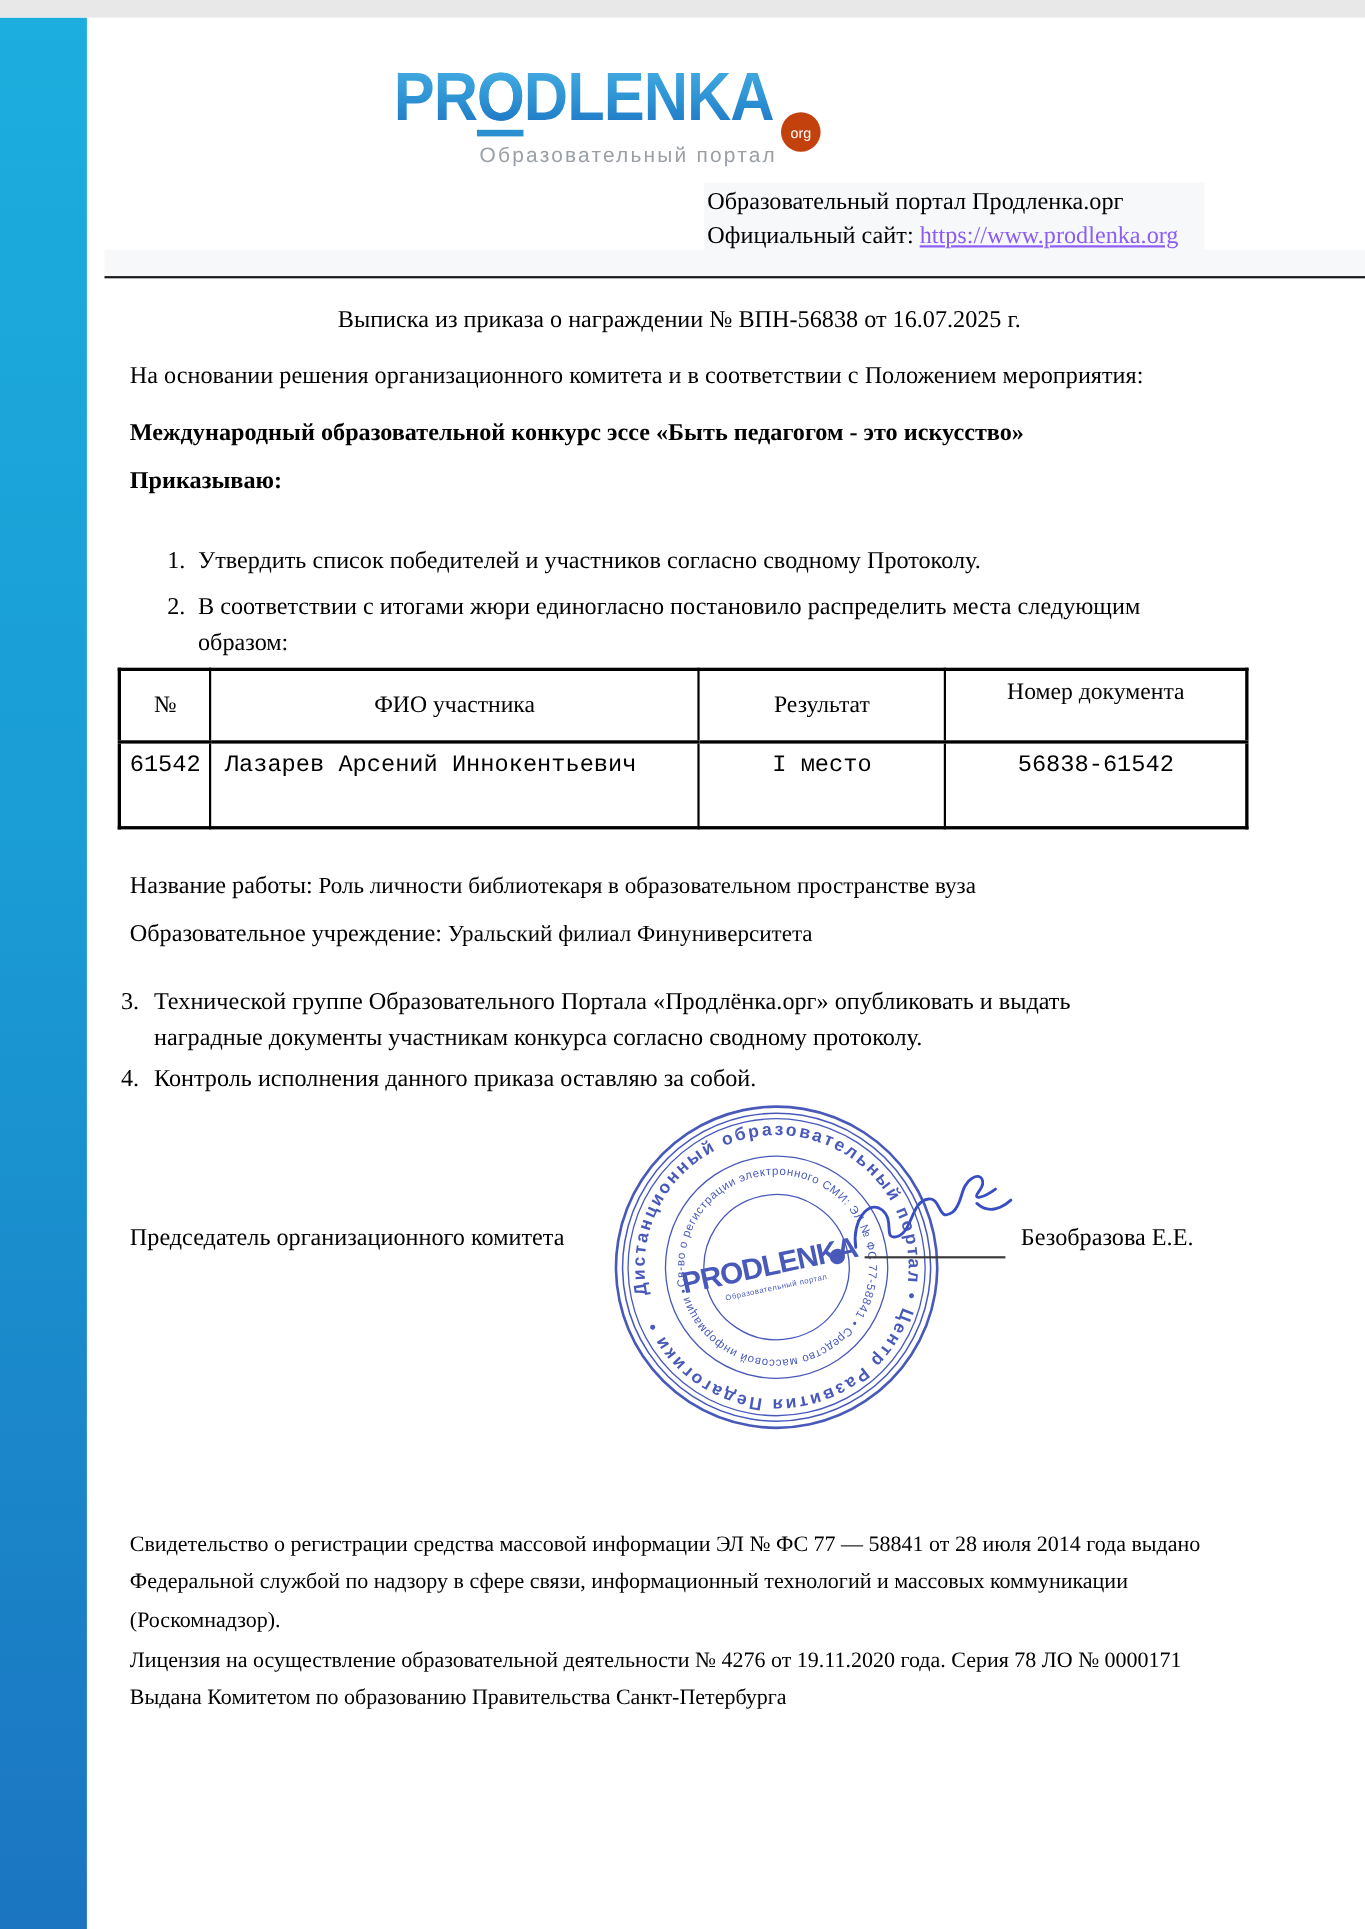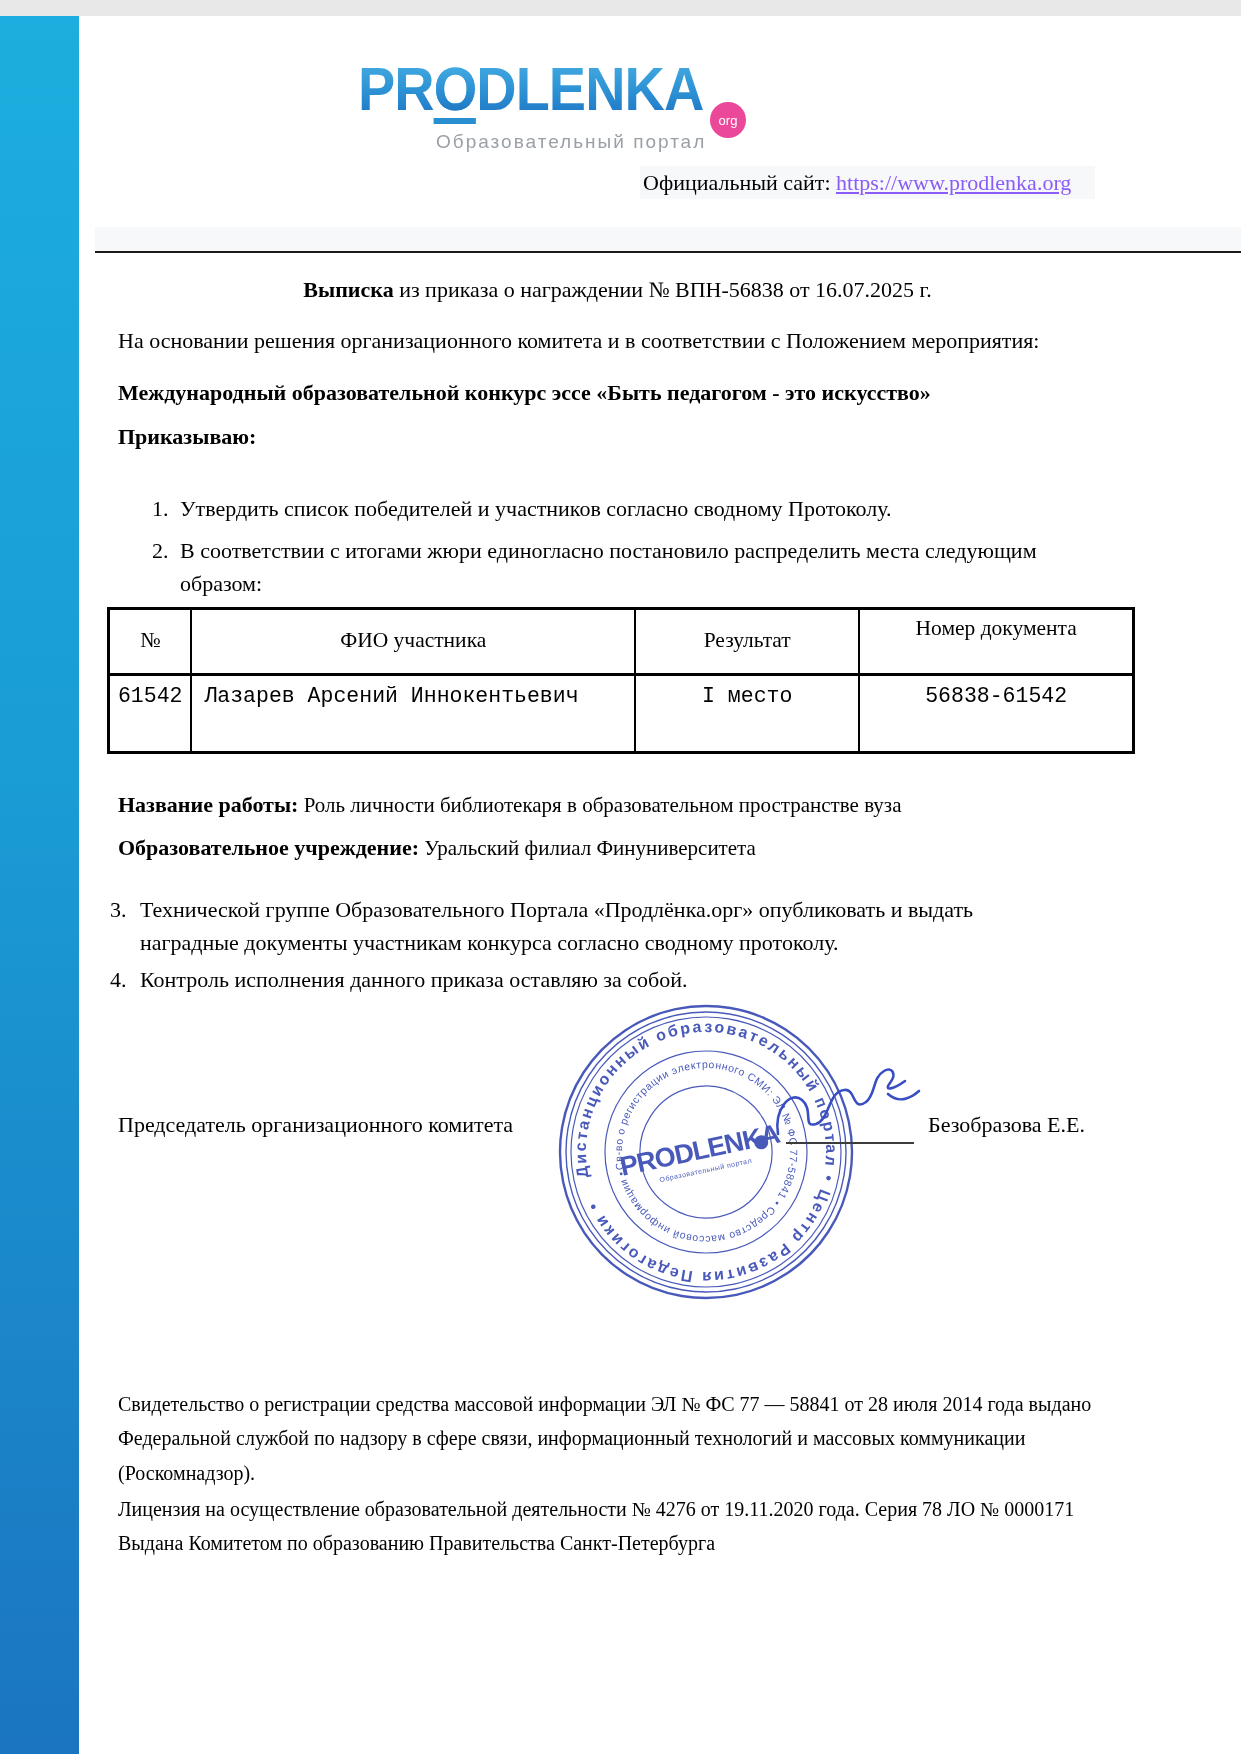--- a/index.html
+++ b/index.html
@@ -19,40 +19,40 @@
     font-family:"Liberation Sans", sans-serif; font-weight:bold; font-size:62px;
     letter-spacing:-1px; transform:scaleX(.9); transform-origin:left center;
     background:linear-gradient(180deg,#47b0e4 0%, #2b8fd2 55%, #1b6fc0 100%);
     -webkit-background-clip:text; background-clip:text; color:transparent;
     white-space:nowrap; line-height:1.05;
   }
   .logo-o { display:inline-block; border-bottom:6px solid #2a8fd0; padding-bottom:1px; line-height:.9;
     background:inherit; -webkit-background-clip:text; background-clip:text; }
   .logo-badge {
     position:absolute; left:352px; top:46px; width:36px; height:36px; border-radius:50%;
-    background:#ec4899; color:#fff; font-family:"Liberation Sans", sans-serif;
+    background:#c2410c; color:#fff; font-family:"Liberation Sans", sans-serif;
     font-size:13px; display:flex; align-items:center; justify-content:center;
   }
   .logo-sub {
     margin-top:7px; padding-left:78px; color:#9aa0a6; font-family:"Liberation Sans", sans-serif;
     font-size:19px; letter-spacing:2px;
   }
   
   .hdr-right {
     position:absolute; left:640px; top:150px; width:455px; background:#f7f8fa;
     font-size:22px; line-height:1.42; padding:1px 3px;
   }
   .link { color:#8b5cf6; text-decoration:underline; cursor:pointer; }
   .hr-band {
     position:absolute; left:95px; right:0; top:211px; height:26px;
     background:#f7f8fa; border-bottom:2px solid #1a1a1a;
   }
   
   .abs { position:absolute; font-size:22px; }
-  .b { font-weight:bold;text-align:center; }
+  .b { font-weight:normal;text-align:center; }
   .title { left:95px; top:261px; width:1045px; text-align:center; }
   .p-intro { left:118px; top:312px; width:1010px; }
   .p-contest { left:118px; top:364px; width:1010px; font-weight:bold; }
   .p-order { left:118px; top:408px; font-weight:bold; }
   .oli { display:flex; line-height:1.5; }
   .oli .num { flex:0 0 28px; text-align:left; }
   .li1 { left:152px; top:476px; }
   .li2 { left:152px; top:518px; }
   .li2 .txt { width:880px; }
   .li3 { left:110px; top:877px; }
@@ -91,20 +91,21 @@
 
   <div class="leftbar"></div>
 
   <div class="logo-wrap">
     <div class="logo-text"><span>PR</span><span class="logo-o">O</span><span>DLENKA</span></div>
     <div class="logo-badge">org</div>
     <div class="logo-sub">Образовательный портал</div>
   </div>
 
   <div class="hdr-right">
+    <div>Образовательный портал Продленка.орг</div>
     <div><span>Официальный сайт: </span><a class="link">https://www.prodlenka.org</a></div>
   </div>
 
   <div class="hr-band"></div>
 
   <div class="abs title"><span class="b">Выписка</span><span> из приказа о награждении № ВПН-56838 от 16.07.2025 г.</span></div>
 
   <div class="abs p-intro">На основании решения организационного комитета и в соответствии с Положением мероприятия:</div>
   <div class="abs p-contest">Международный образовательной конкурс эссе «Быть педагогом - это искусство»</div>
   <div class="abs p-order">Приказываю:</div>

